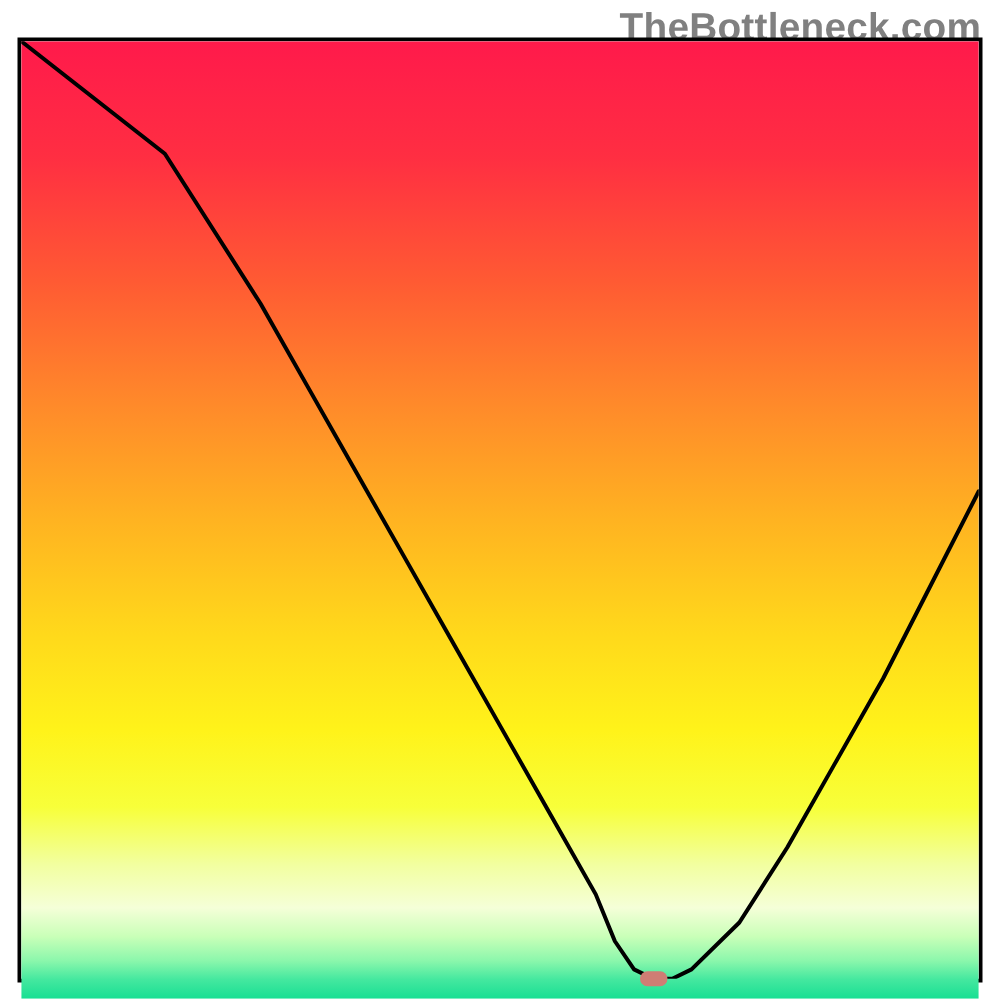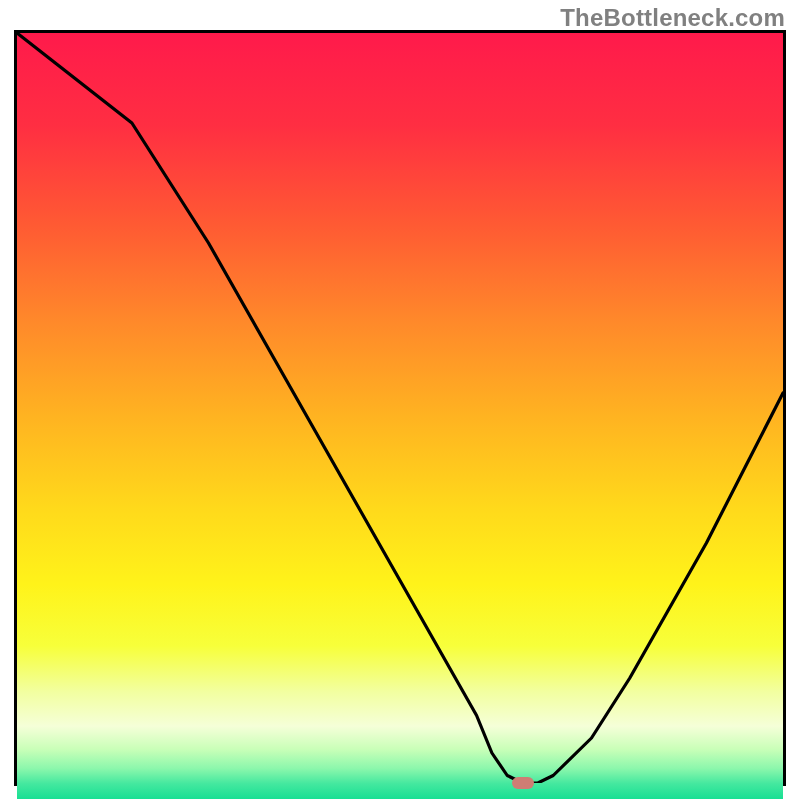--- a/index.html
+++ b/index.html
@@ -40,21 +40,21 @@
     height: 12px;
     border-radius: 6px;
     transform: translate(-50%, -50%);
     pointer-events: none;
   }
   .watermark {
     position: absolute;
     top: 4px;
     right: 15px;
     font-family: Arial, Helvetica, sans-serif;
-    font-size: 24px;
+    font-size: 31px;
     font-weight: 600;
     color: #808080;
     letter-spacing: 0.2px;
   }
 </style>
 </head>
 <body>
 
 <div class="watermark">TheBottleneck.com</div>
 

